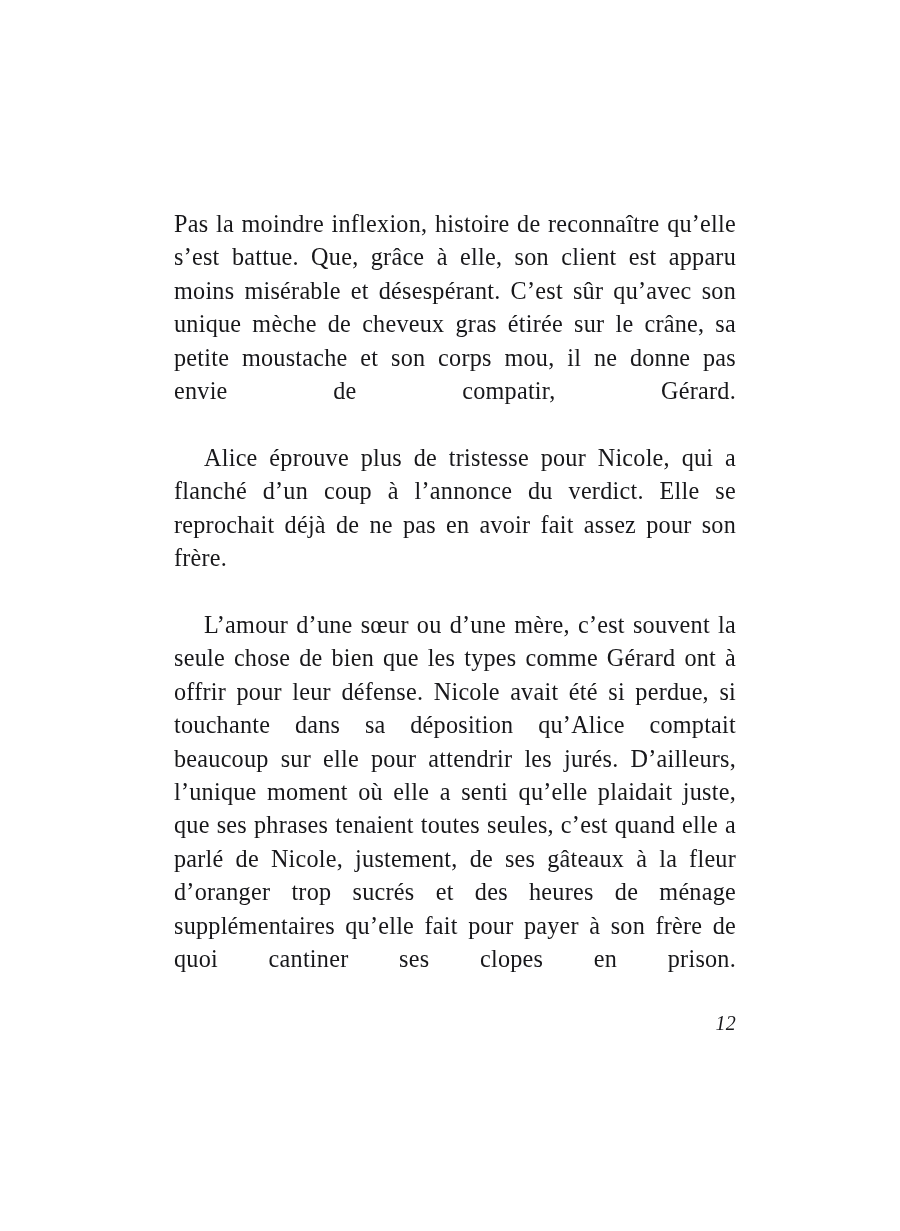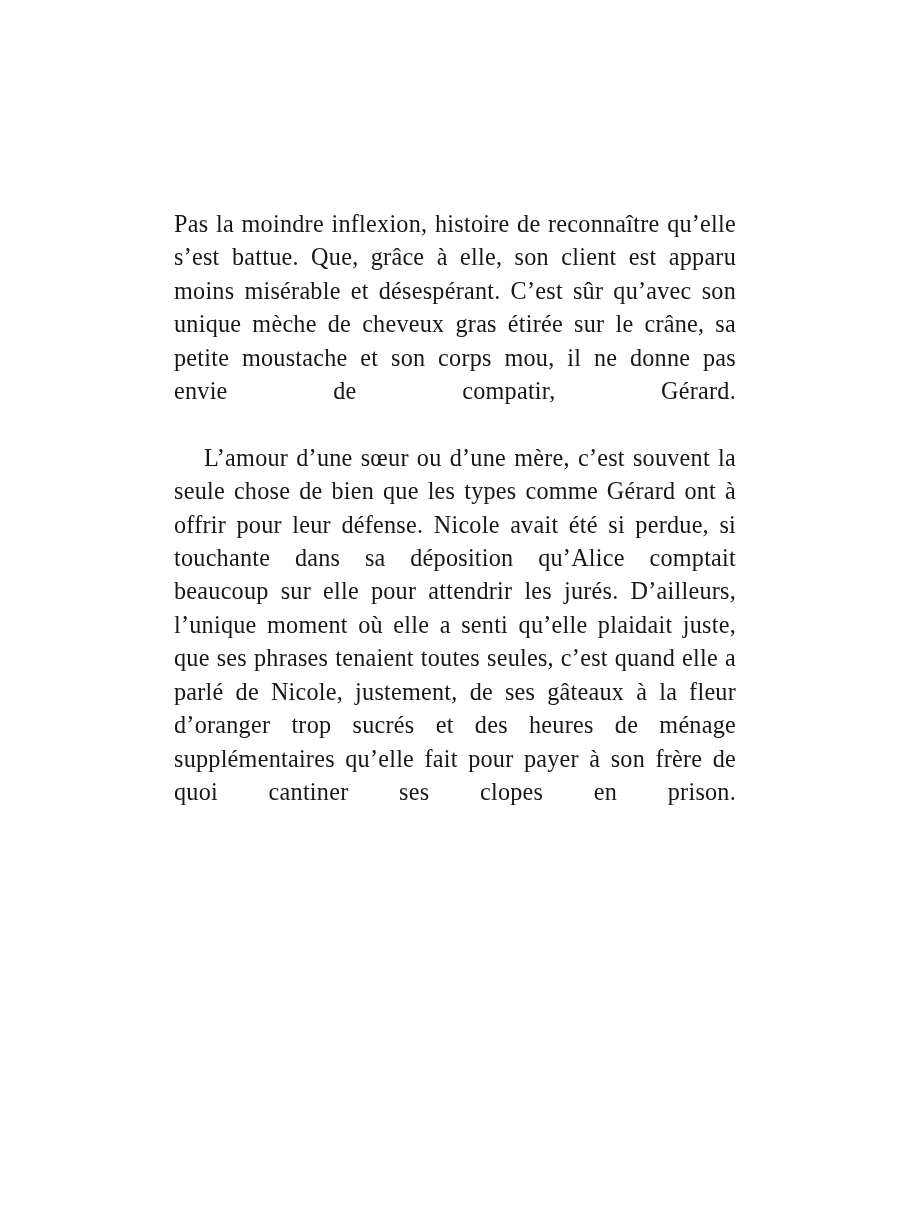--- a/index.html
+++ b/index.html
@@ -66,17 +66,19 @@
     letter-spacing: 0.01em;
   }
 </style>
 </head>
 <body>
 
 <div class="page">
 
   <div class="text-block">
     <p class="para flush">Pas la moindre inflexion, histoire de reconnaître qu’elle s’est battue. Que, grâce à elle, son client est apparu moins misérable et désespérant. C’est sûr qu’avec son unique mèche de cheveux gras étirée sur le crâne, sa petite moustache et son corps mou, il ne donne pas envie de compatir, Gérard.</p>
+    <p class="para indent">Alice éprouve plus de tristesse pour Nicole, qui a flanché d’un coup à l’annonce du verdict. Elle se reprochait déjà de ne pas en avoir fait assez pour son frère.</p>
     <p class="para indent">L’amour d’une sœur ou d’une mère, c’est souvent la seule chose de bien que les types comme Gérard ont à offrir pour leur défense. Nicole avait été si perdue, si touchante dans sa déposition qu’Alice comptait beaucoup sur elle pour attendrir les jurés. D’ailleurs, l’unique moment où elle a senti qu’elle plaidait juste, que ses phrases tenaient toutes seules, c’est quand elle a parlé de Nicole, justement, de ses gâteaux à la fleur d’oranger trop sucrés et des heures de ménage supplémentaires qu’elle fait pour payer à son frère de quoi cantiner ses clopes en prison.</p>
   </div>
 
+  <div class="folio">12</div>
 
 </div>
 
 </body></html>

